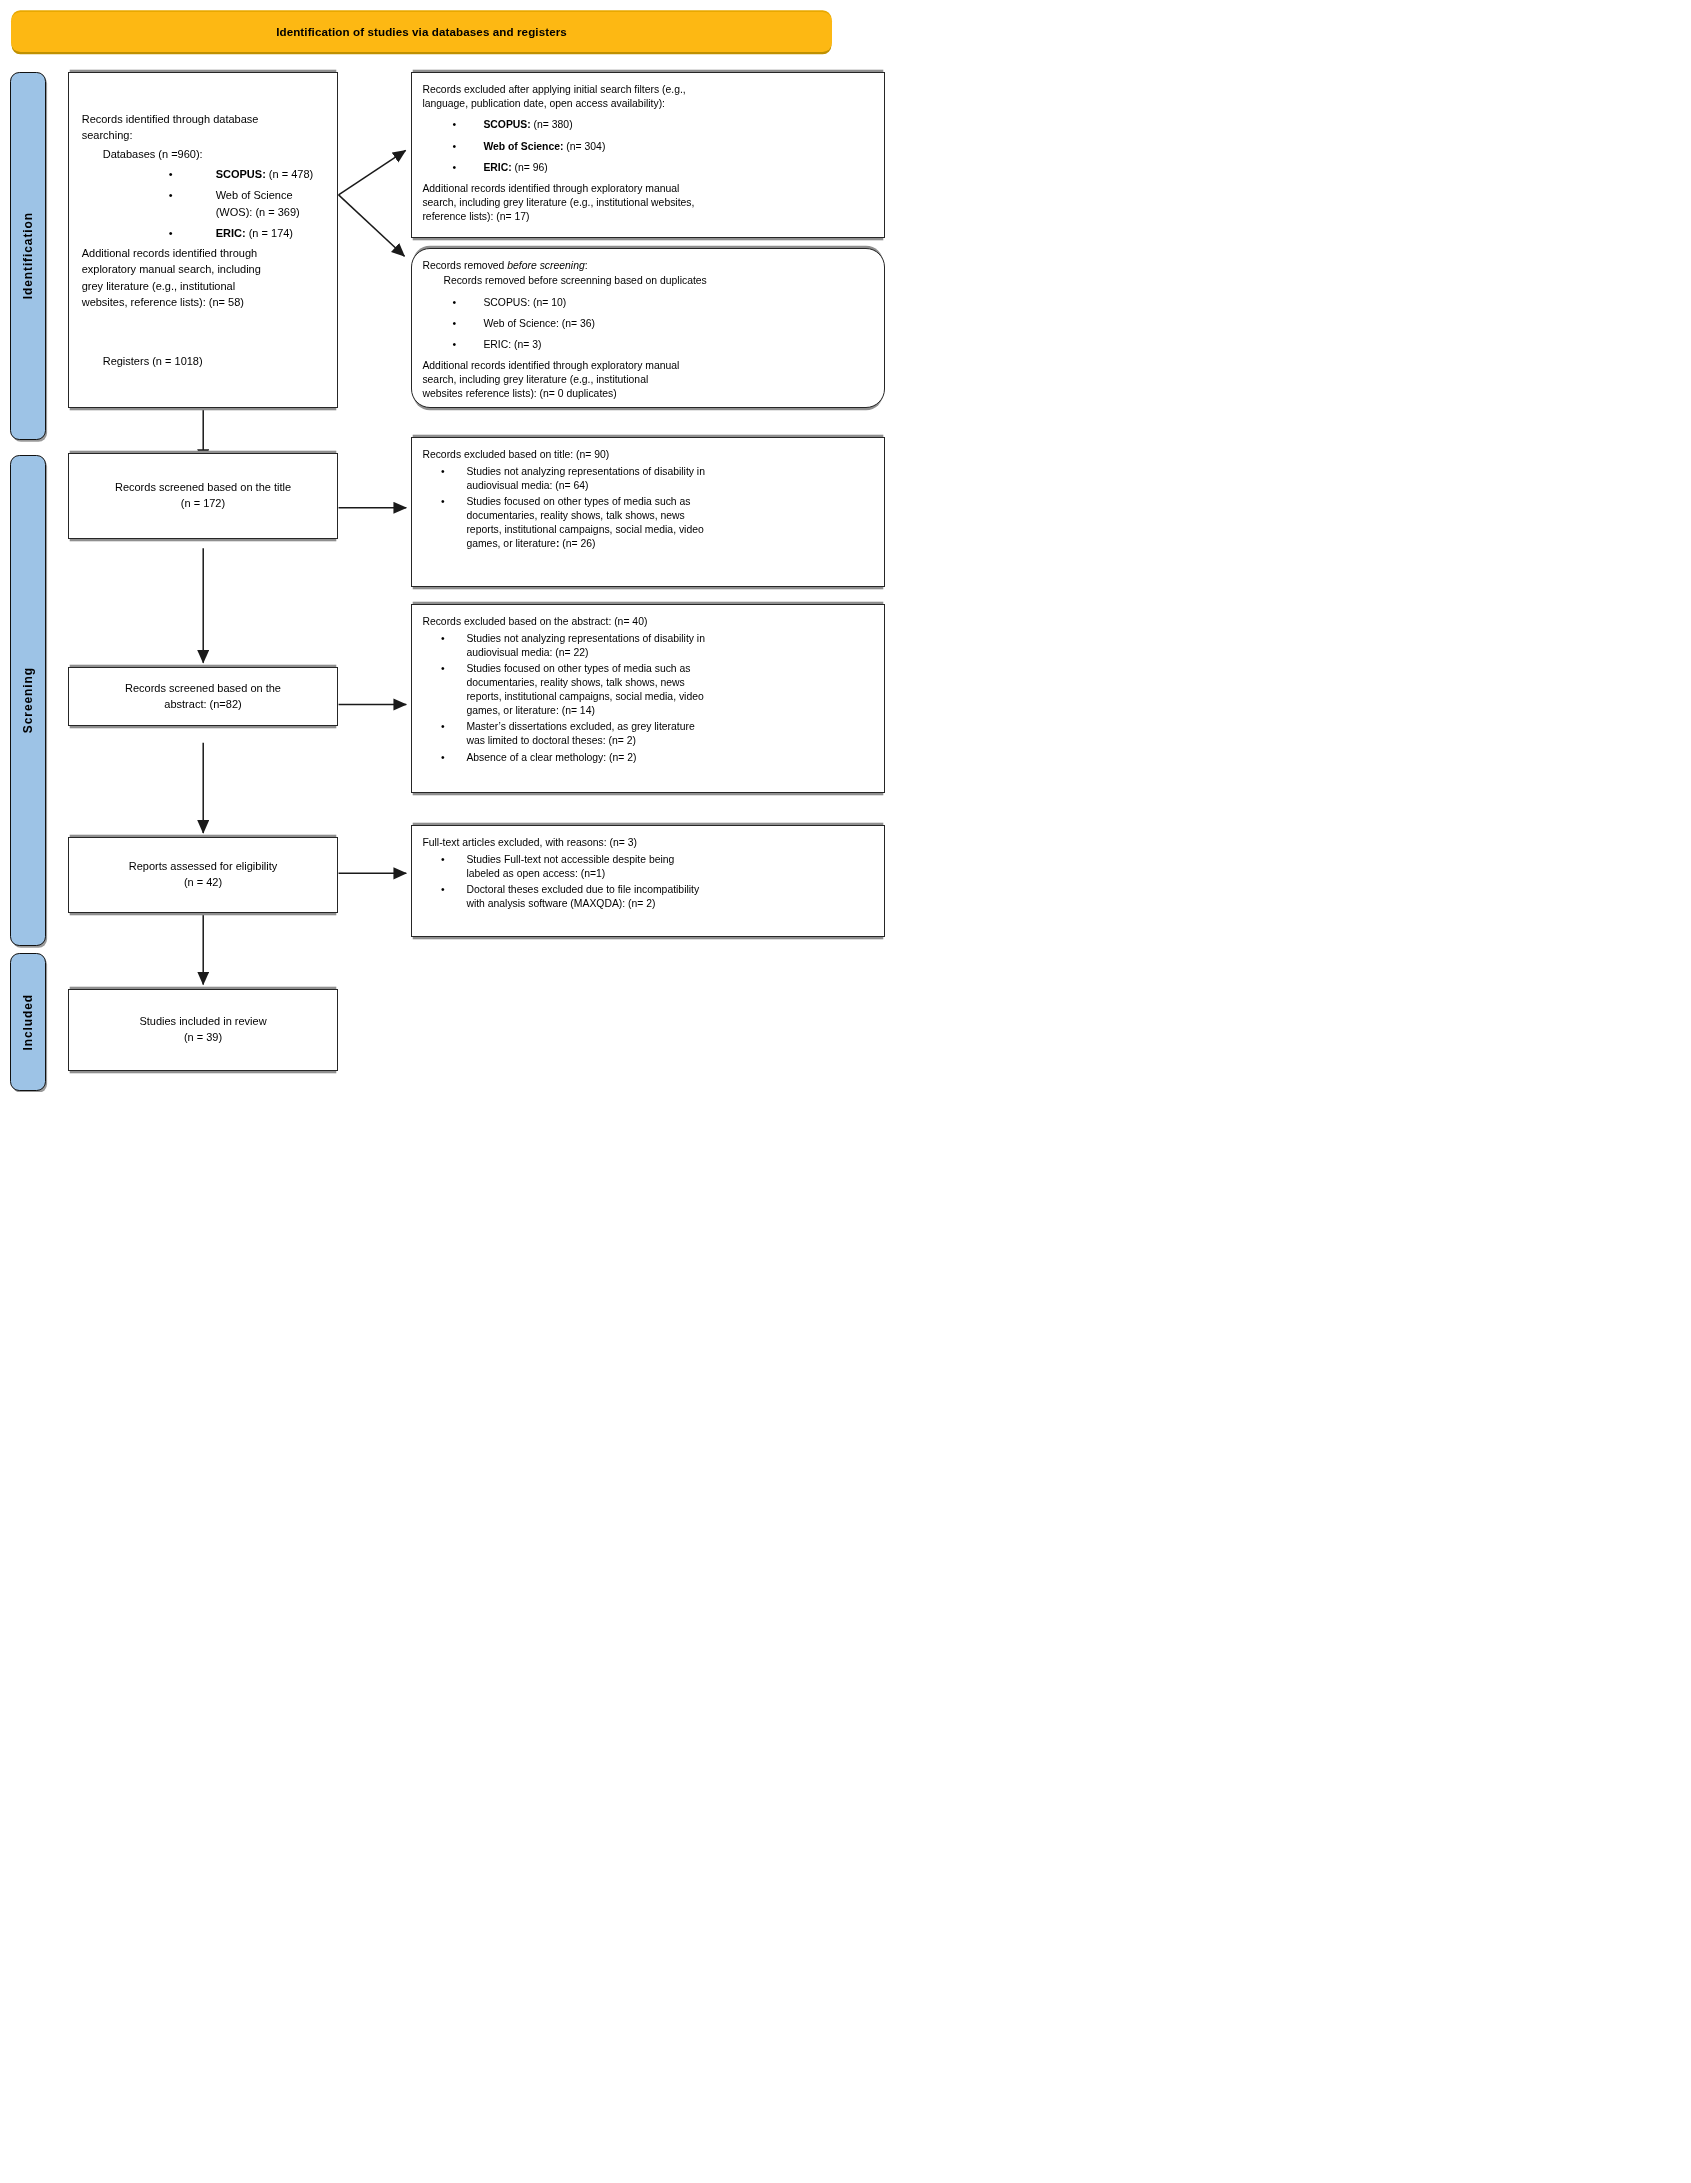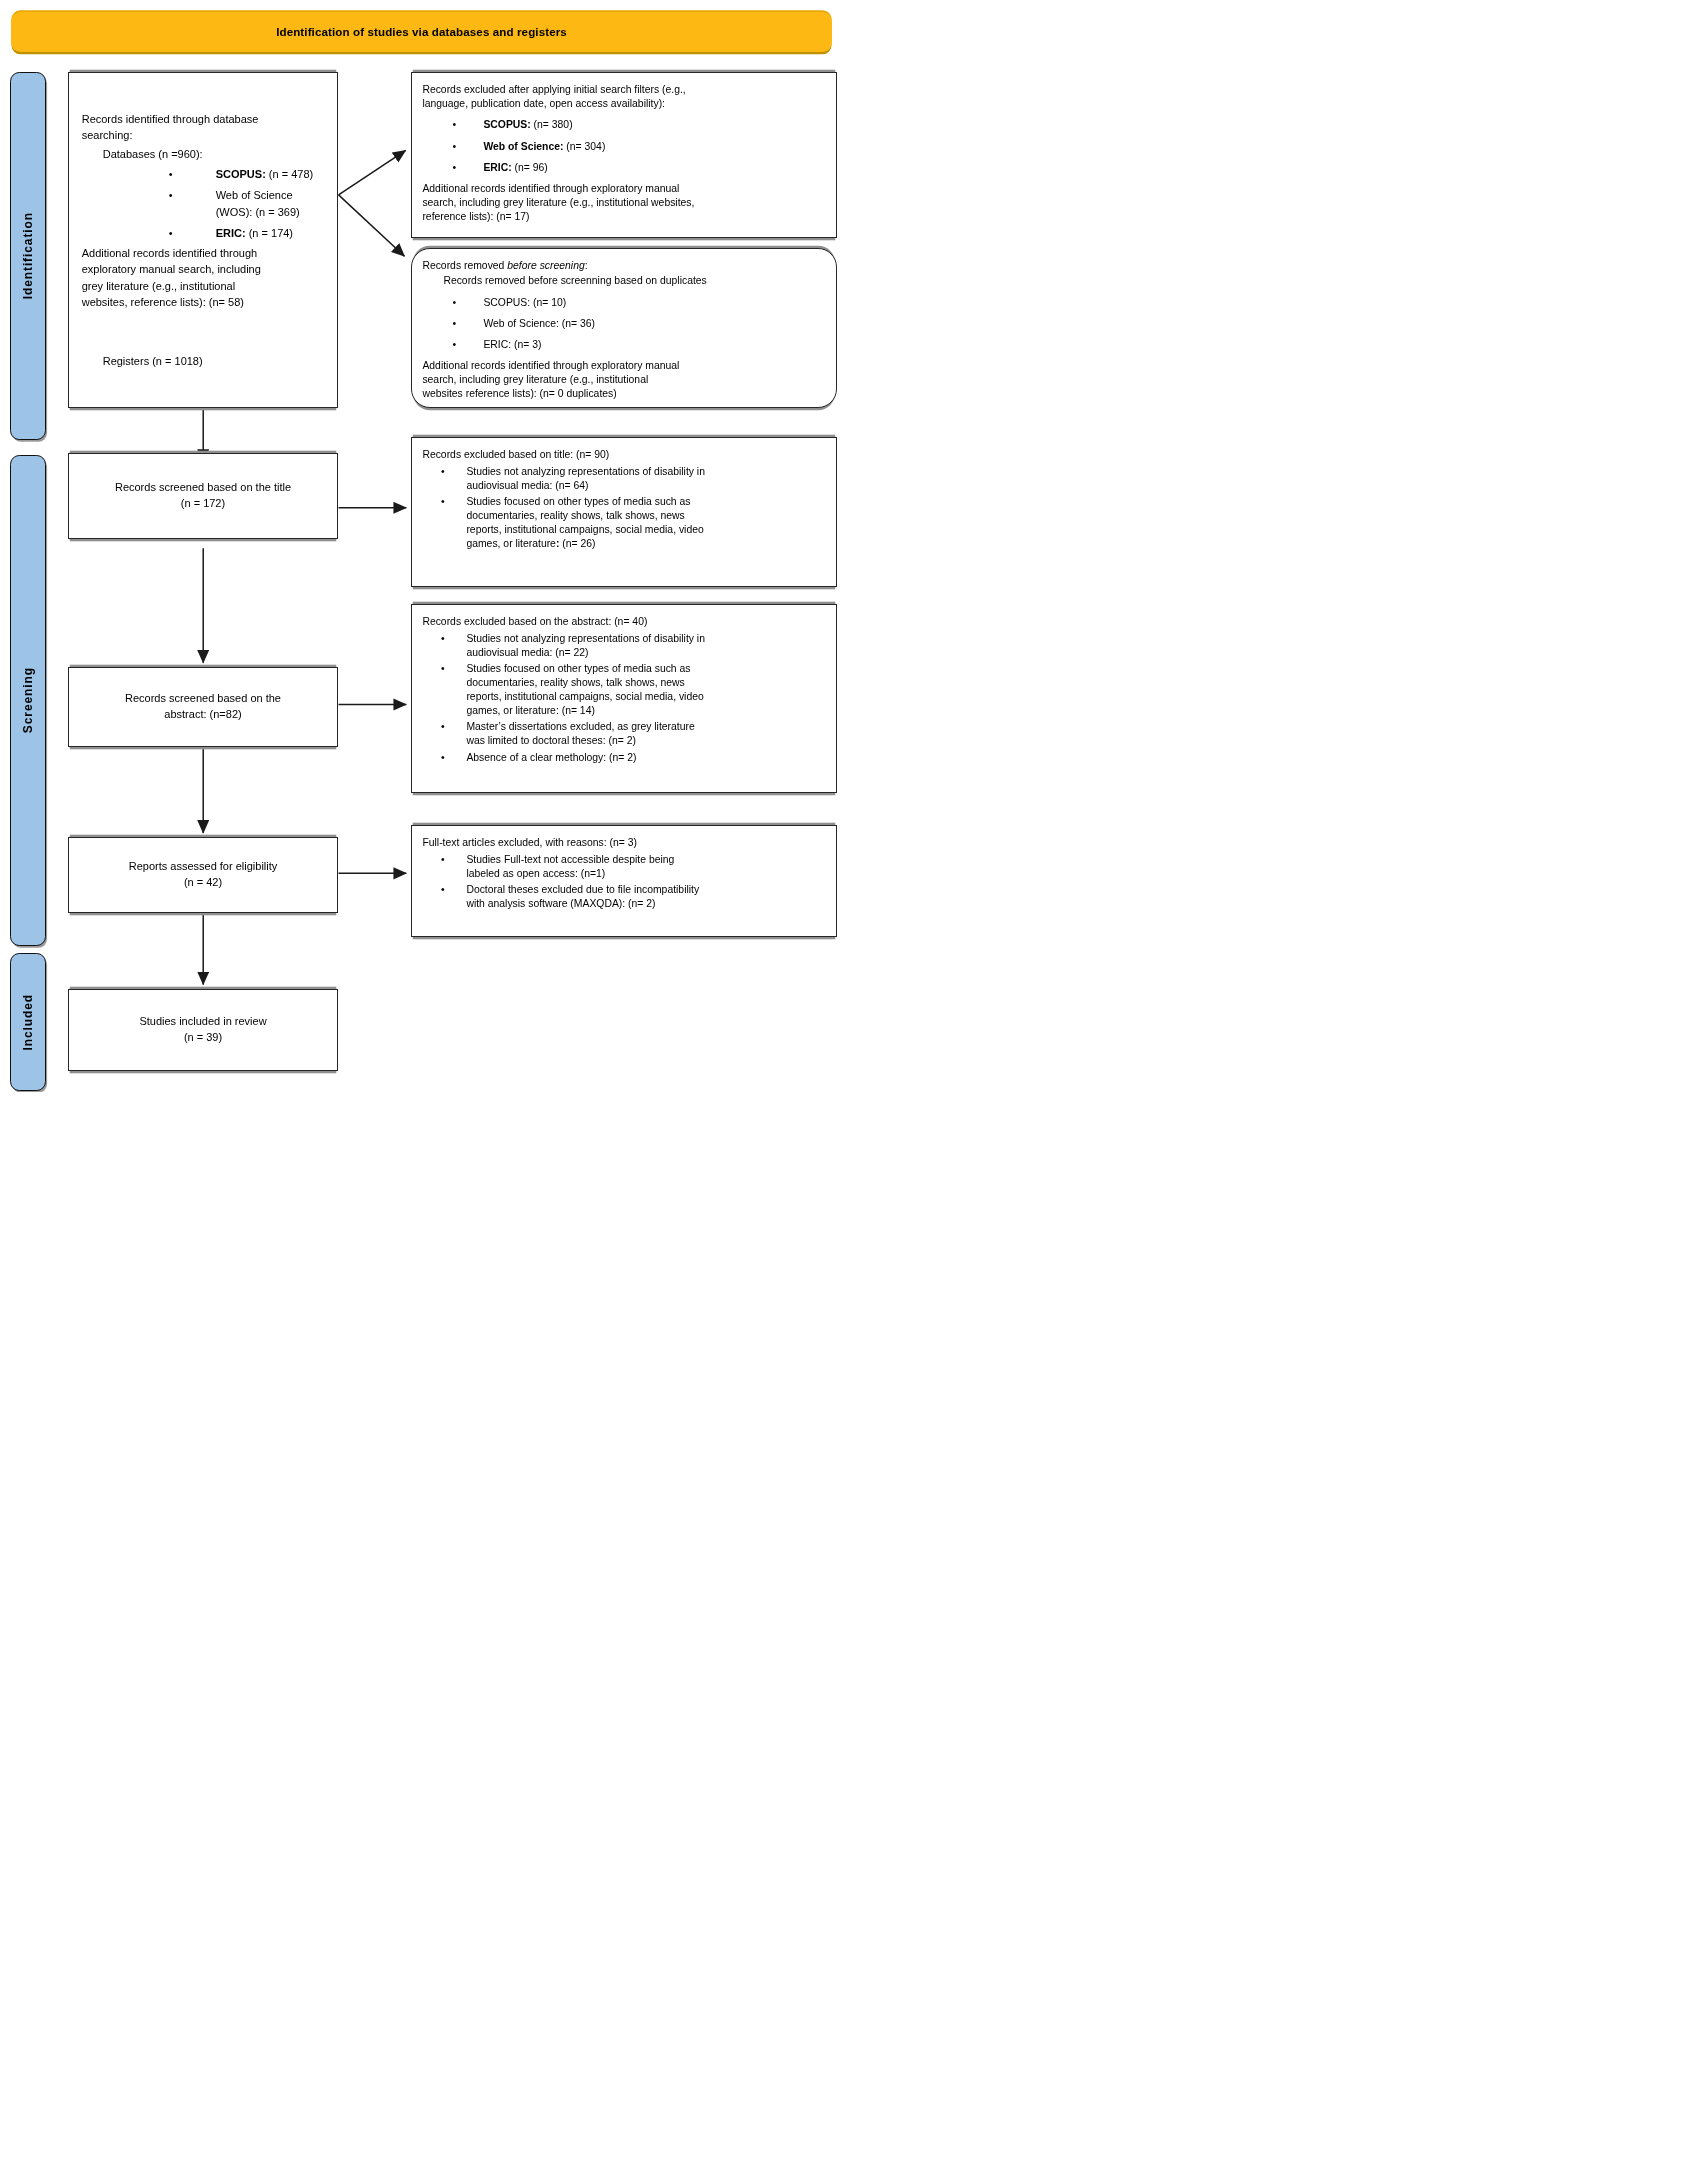--- a/index.html
+++ b/index.html
@@ -27,25 +27,25 @@
   }
   .side-id{top:72px;height:368px;}
   .side-scr{top:455px;height:491px;}
   .side-inc{top:953px;height:138px;}
   .box{
     position:absolute;background:#fff;border:1.7px solid #262626;z-index:2;
     box-sizing:border-box;
     box-shadow:0 4px 0 -1.7px #8f8f8f, 0 -4px 0 -1.7px #8f8f8f;
   }
   .lbox{left:68px;width:270px;}
-  .rbox{left:411px;width:426px;padding:9.3px 10.4px;font-size:10.4px;line-height:1.32;}
+  .rbox{left:411px;width:474px;padding:9.3px 10.4px;font-size:10.4px;line-height:1.32;}
   .boxa{top:72px;height:336px;padding:5.8px 12.7px;font-size:11px;line-height:1.5;
         display:flex;flex-direction:column;justify-content:center;}
   .boxb{top:453px;height:86px;}
-  .boxc{top:667px;height:80px;}
+  .boxc{top:667px;height:59px;}
   .boxd{top:837px;height:76px;}
   .boxe{top:989px;height:82px;}
   .r1{top:72px;height:166px;}
   .r2{top:248px;height:160px;border-radius:19px;}
   .r3{top:437px;height:150px;}
   .r4{top:604px;height:189px;}
   .r5{top:825px;height:112px;}
   .center{
     display:flex;align-items:center;justify-content:center;text-align:center;
     font-size:11px;line-height:1.45;white-space:pre-line;padding:4.6px;

